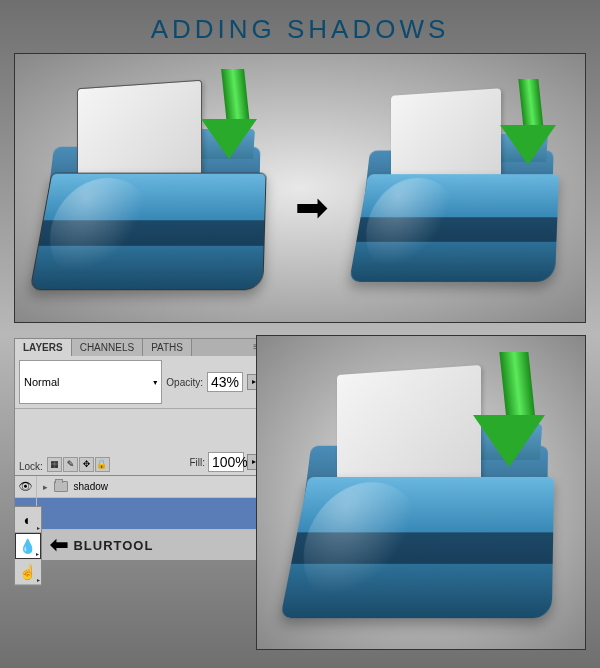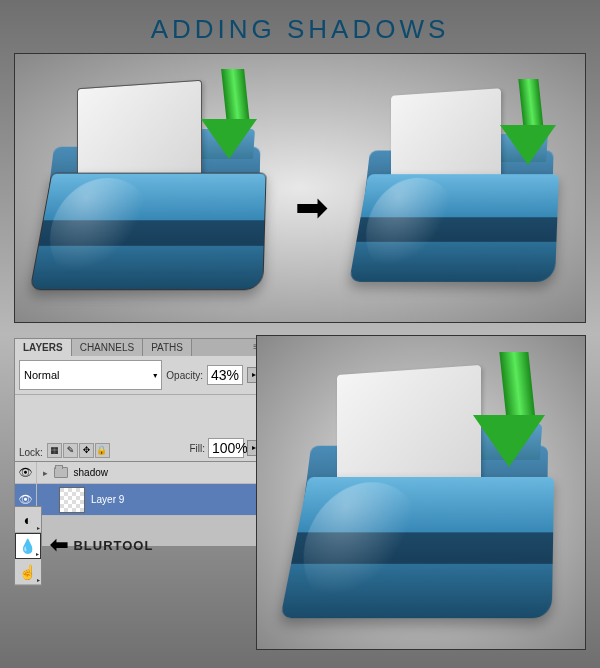--- a/index.html
+++ b/index.html
@@ -63,21 +63,21 @@
     padding: 3px 8px;
     font-size: 10px;
     color: #333;
     border-right: 1px solid #888;
     background: #b8b8b8;
   }
   .tab.active { background: #d4d4d4; font-weight: bold; }
   .panel-menu { margin-left: auto; padding: 2px 6px; color: #555; font-size: 10px; }
   .row1 { display: flex; align-items: center; padding: 4px; gap: 4px; }
   .select {
-    flex: 1; background: #fff; border: 1px solid #999; padding: 8px 4px;
+    flex: 1; background: #fff; border: 1px solid #999; padding: 15px 4px;
     display: flex; justify-content: space-between; align-items: center;
   }
   .caret { font-size: 8px; }
   .label-sm { font-size: 10px; color: #333; }
   .input-sm {
     width: 36px; background: #fff; border: 1px solid #999; padding: 1px 3px;
     font-size: 14px; text-align: right;
   }
   .btn-sm { width: 14px; height: 16px; background: #c0c0c0; border: 1px solid #888; font-size: 8px; text-align: center; line-height: 14px; }
   .row2 { display: flex; align-items: flex-end; padding: 3px 4px; gap: 4px; border-top: 1px solid #aaa; }
@@ -252,24 +252,20 @@
       <div class="layer-content">
         <span class="tri">▸</span>
         <div class="folder-ic"></div>
         <span class="layer-name">shadow</span>
       </div>
     </div>
     <div class="layer-row selected">
       <div class="eye-col">
           <span>👁</span>
         </div>
-      <div class="layer-content">
-        <div class="thumb"></div>
-        <span class="layer-name">Layer 9</span>
-      </div>
     </div>
     <div class="empty-area"></div>
   </div>
 </div>
 
 <div class="tools">
   <div class="tool">◐<span class="tool-tri">▸</span></div>
   <div class="tool active">💧<span class="tool-tri">▸</span></div>
   <div class="tool">☝<span class="tool-tri">▸</span></div>
 </div>

